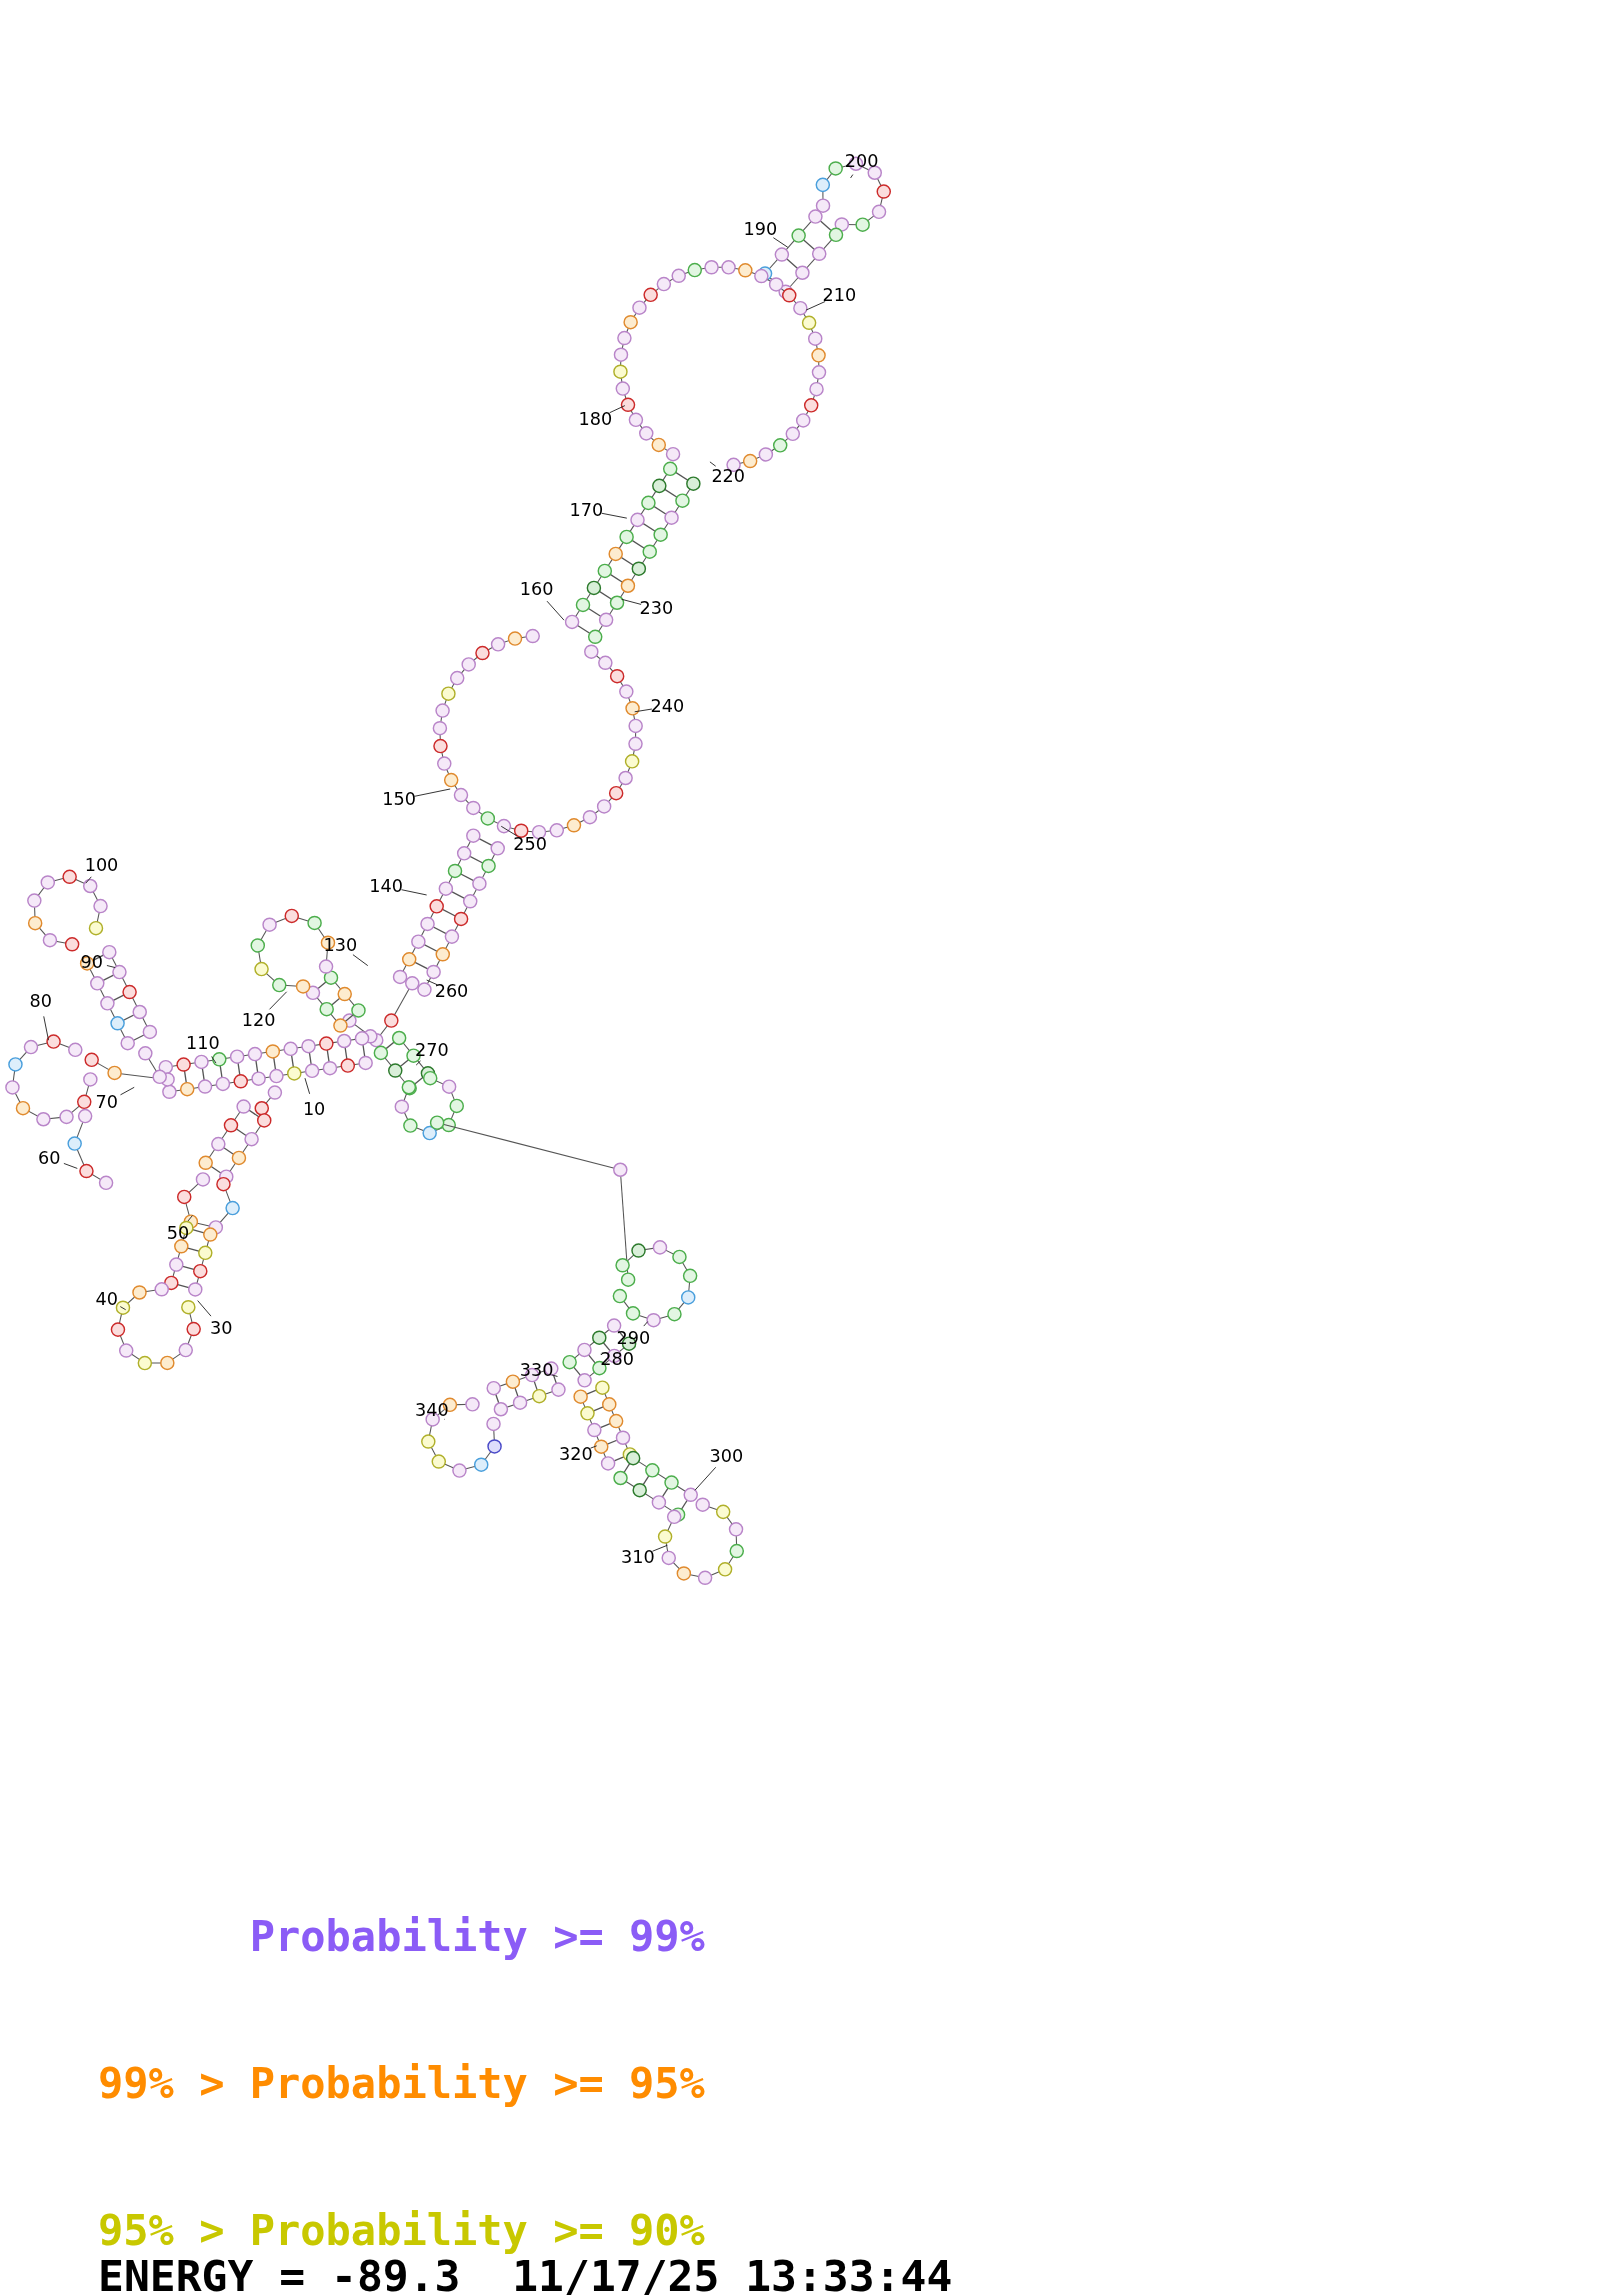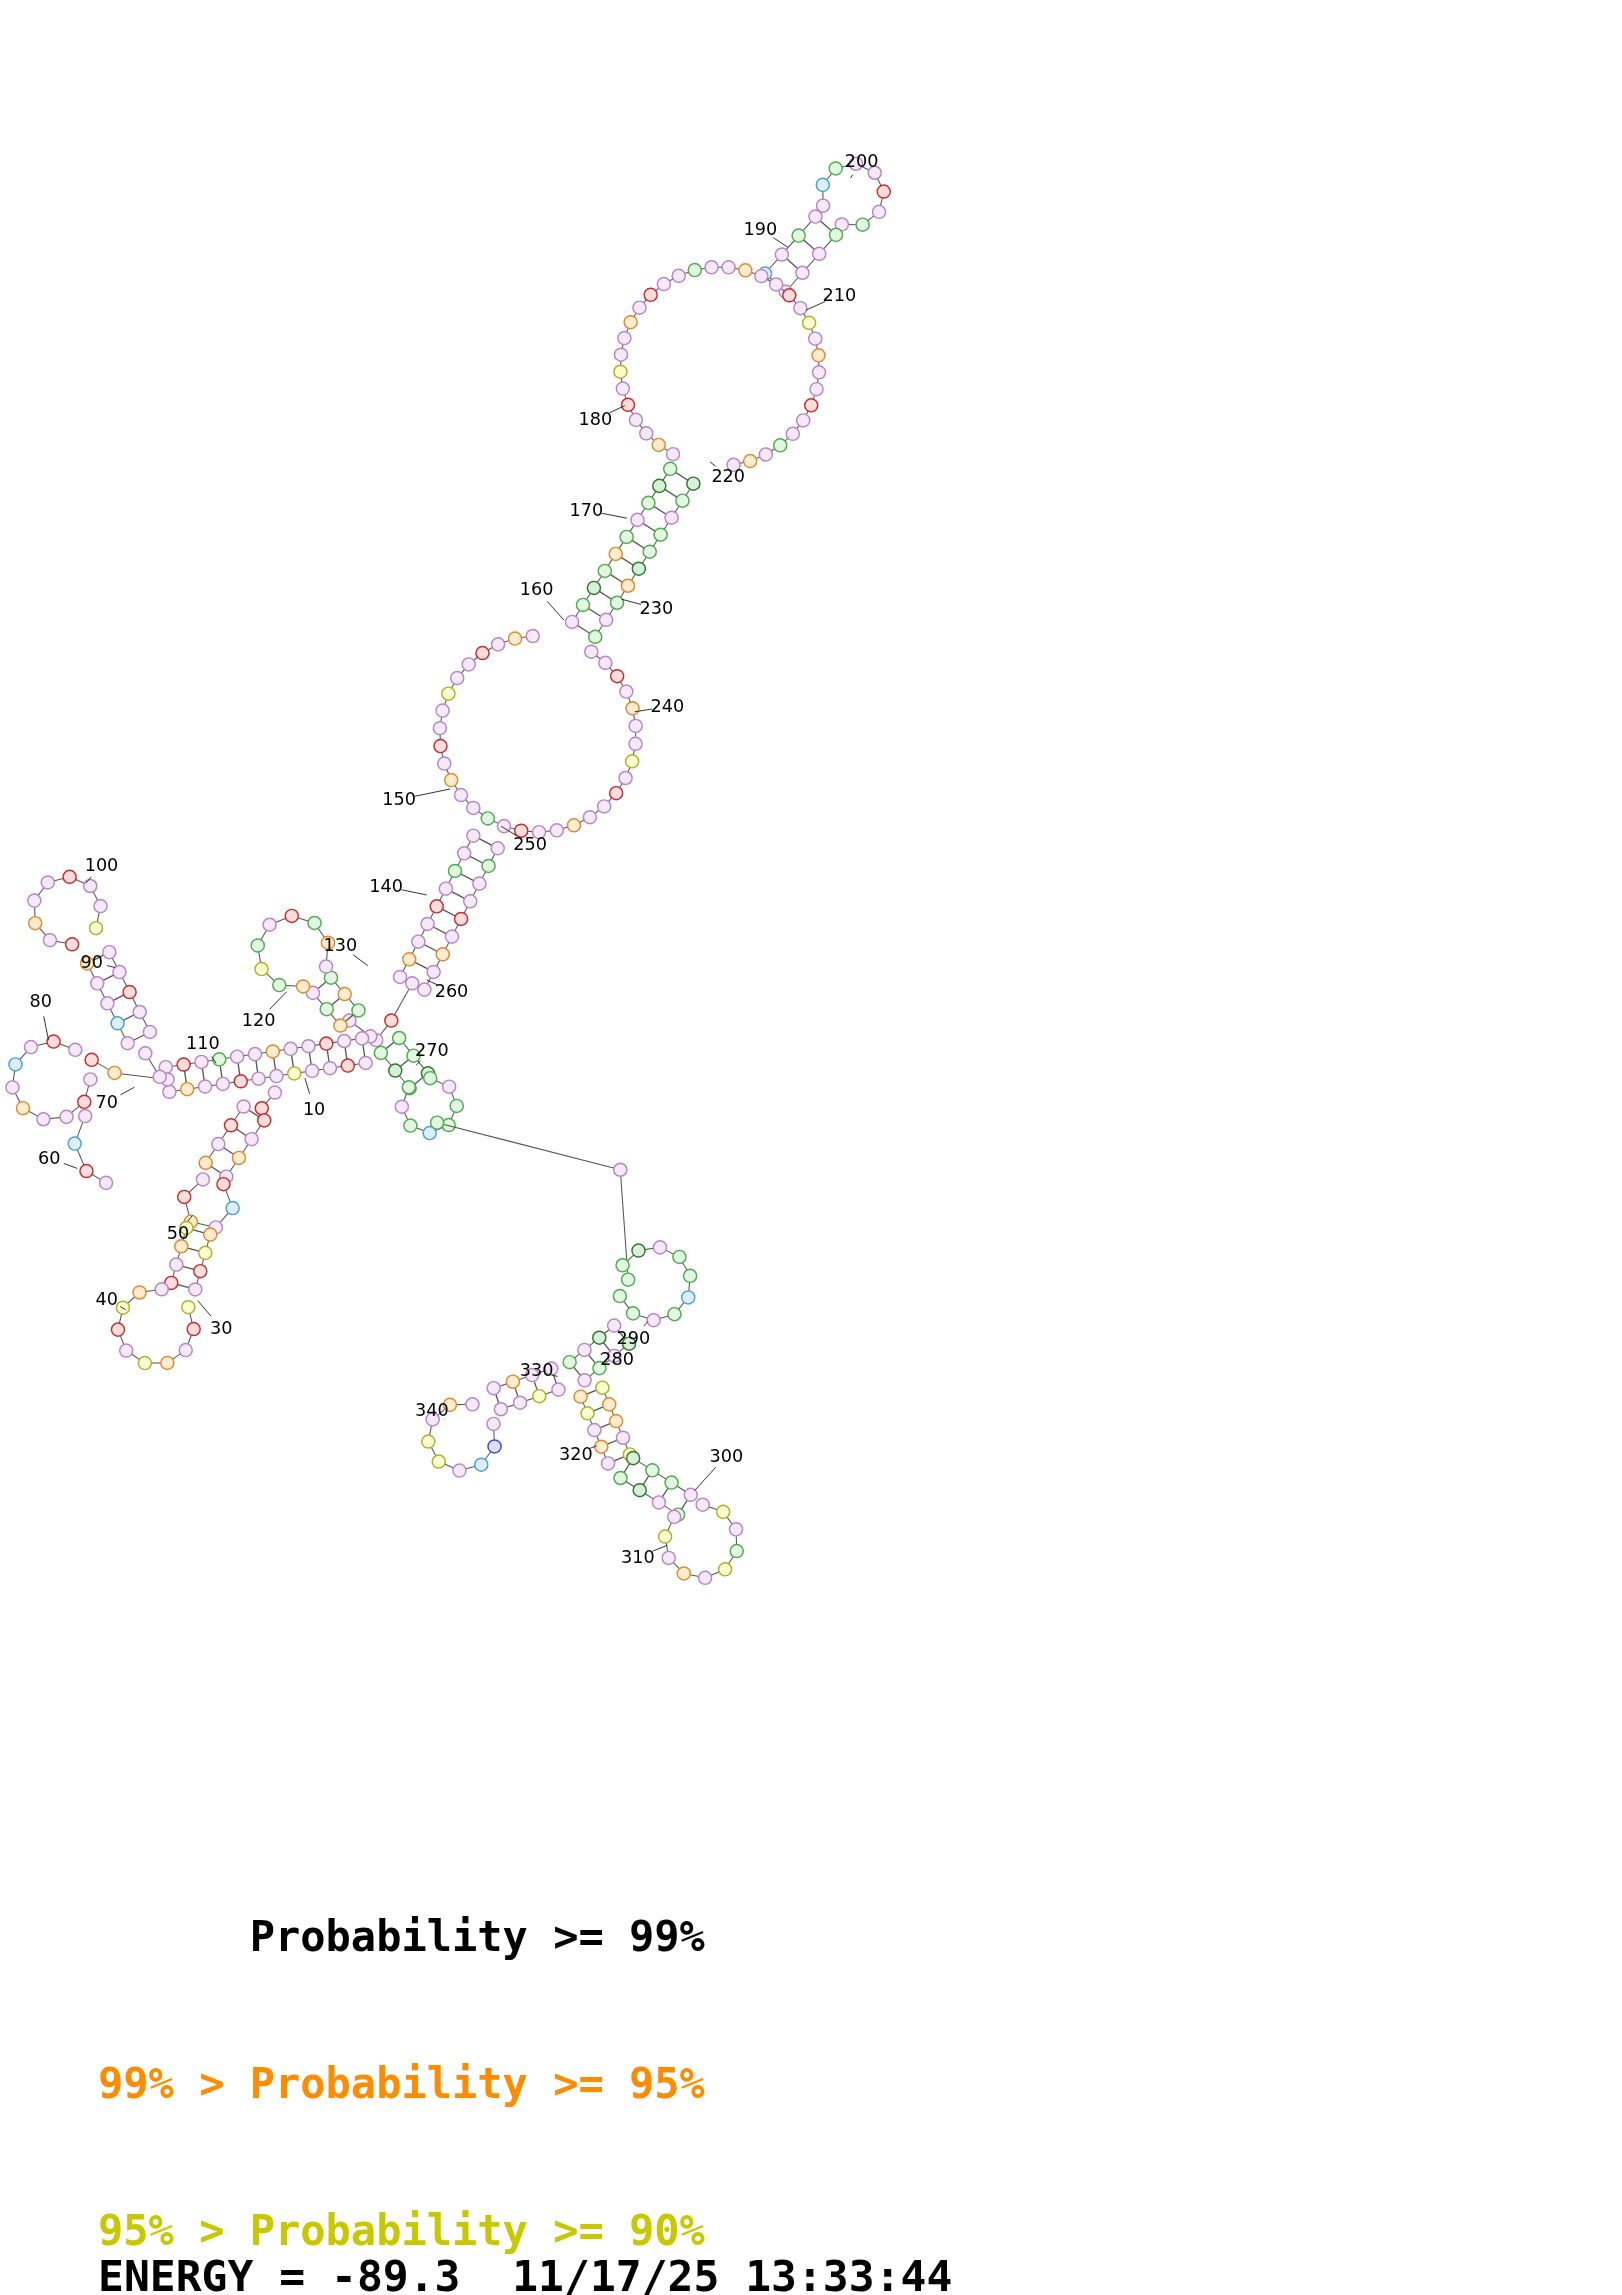--- a/index.html
+++ b/index.html
@@ -872,21 +872,21 @@
         <line x1="1093.8892936169646" y1="2242.7889049646014" x2="1062" y2="2278" stroke="#222222" stroke-width="1.4"></line>
         <text x="1110" y="2234" text-anchor="middle" font-size="27" font-family="DejaVu Sans, sans-serif" fill="#000000">300</text>
       </g>
       <g>
         <line x1="997.2834405812462" y1="2371.0866237675014" x2="1020" y2="2362" stroke="#222222" stroke-width="1.4"></line>
         <text x="975" y="2389" text-anchor="middle" font-size="27" font-family="DejaVu Sans, sans-serif" fill="#000000">310</text>
       </g>
     </svg>
 
   <div class="legend">
-    <div class="legend-line" style="color: #000000;">      Probability &gt;= 99%</div>
+    <div class="legend-line" style="color: #8b5cf6;">      Probability &gt;= 99%</div>
     <div class="legend-line" style="color: rgb(255, 140, 0);">99% &gt; Probability &gt;= 95%</div>
     <div class="legend-line" style="color: rgb(200, 200, 0); text-align: center;">95% &gt; Probability &gt;= 90%</div>
     
     
     
     
     
   </div>
 
   <div class="energy">ENERGY = -89.3  11/17/25 13:33:44</div>

